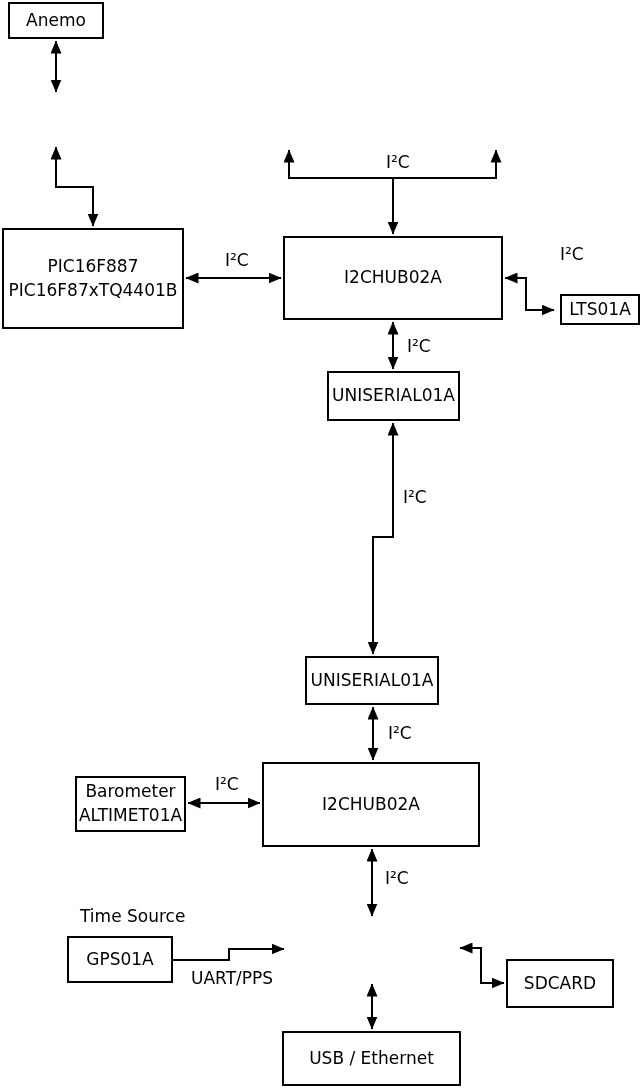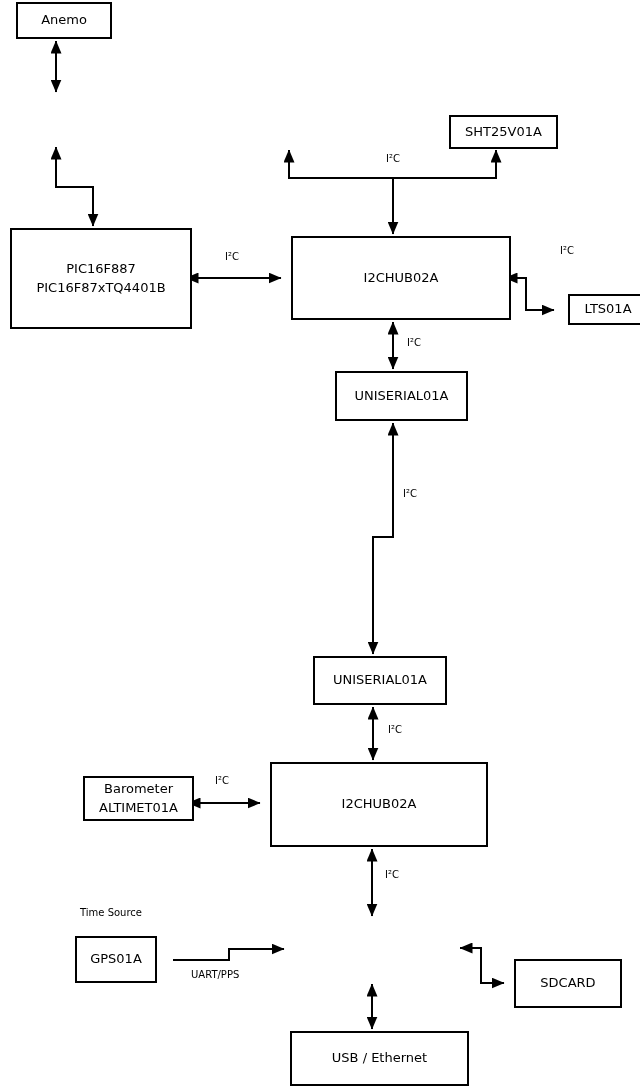--- a/index.html
+++ b/index.html
@@ -17,28 +17,27 @@
   .node {
     position: absolute;
     box-sizing: border-box;
     background: #ffffff;
     border: 2px solid #000000;
     display: flex;
     flex-direction: column;
     align-items: center;
     justify-content: center;
     text-align: center;
-    font-size: 13px;
+    font-size: 17px;
     line-height: 1.4;
     white-space: nowrap;
-    margin-left: 8px;
   }
   .lbl {
     position: absolute;
-    font-size: 10px;
+    font-size: 17px;
     line-height: 1.15;
     white-space: nowrap;
   }
 </style>
 </head>
 <body>
 
 <div class="canvas">
 
   <svg class="edge-layer" width="640" height="1089" viewBox="0 0 640 1089">
@@ -81,23 +80,20 @@
     <span>Anemo</span>
   </div>
 
 
   <div class="node" style="left:2px;top:228px;width:182px;height:101px">
     <span>PIC16F887</span>
     <span>PIC16F87xTQ4401B</span>
   </div>
 
 
-  <div class="node" style="left:441px;top:115px;width:109px;height:34px">
-    <span>SHT25V01A</span>
-  </div>
 
   <div class="node" style="left:283px;top:236px;width:220px;height:84px">
     <span>I2CHUB02A</span>
   </div>
 
   <div class="node" style="left:560px;top:294px;width:80px;height:31px">
     <span>LTS01A</span>
   </div>
 
   <div class="node" style="left:327px;top:371px;width:133px;height:50px">
@@ -105,26 +101,26 @@
   </div>
 
   <div class="node" style="left:305px;top:656px;width:134px;height:49px">
     <span>UNISERIAL01A</span>
   </div>
 
   <div class="node" style="left:262px;top:762px;width:218px;height:85px">
     <span>I2CHUB02A</span>
   </div>
 
-  <div class="node" style="left:75px;top:776px;width:111px;height:45px">
+  <div class="node" style="left:75px;top:776px;width:111px;height:56px">
     <span>Barometer</span>
     <span>ALTIMET01A</span>
   </div>
 
-  <div class="node" style="left:67px;top:936px;width:82px;height:47px">
+  <div class="node" style="left:67px;top:936px;width:106px;height:47px">
     <span>GPS01A</span>
   </div>
 
 
   <div class="node" style="left:506px;top:959px;width:108px;height:49px">
     <span>SDCARD</span>
   </div>
 
   <div class="node" style="left:282px;top:1031px;width:179px;height:55px">
     <span>USB / Ethernet</span>

